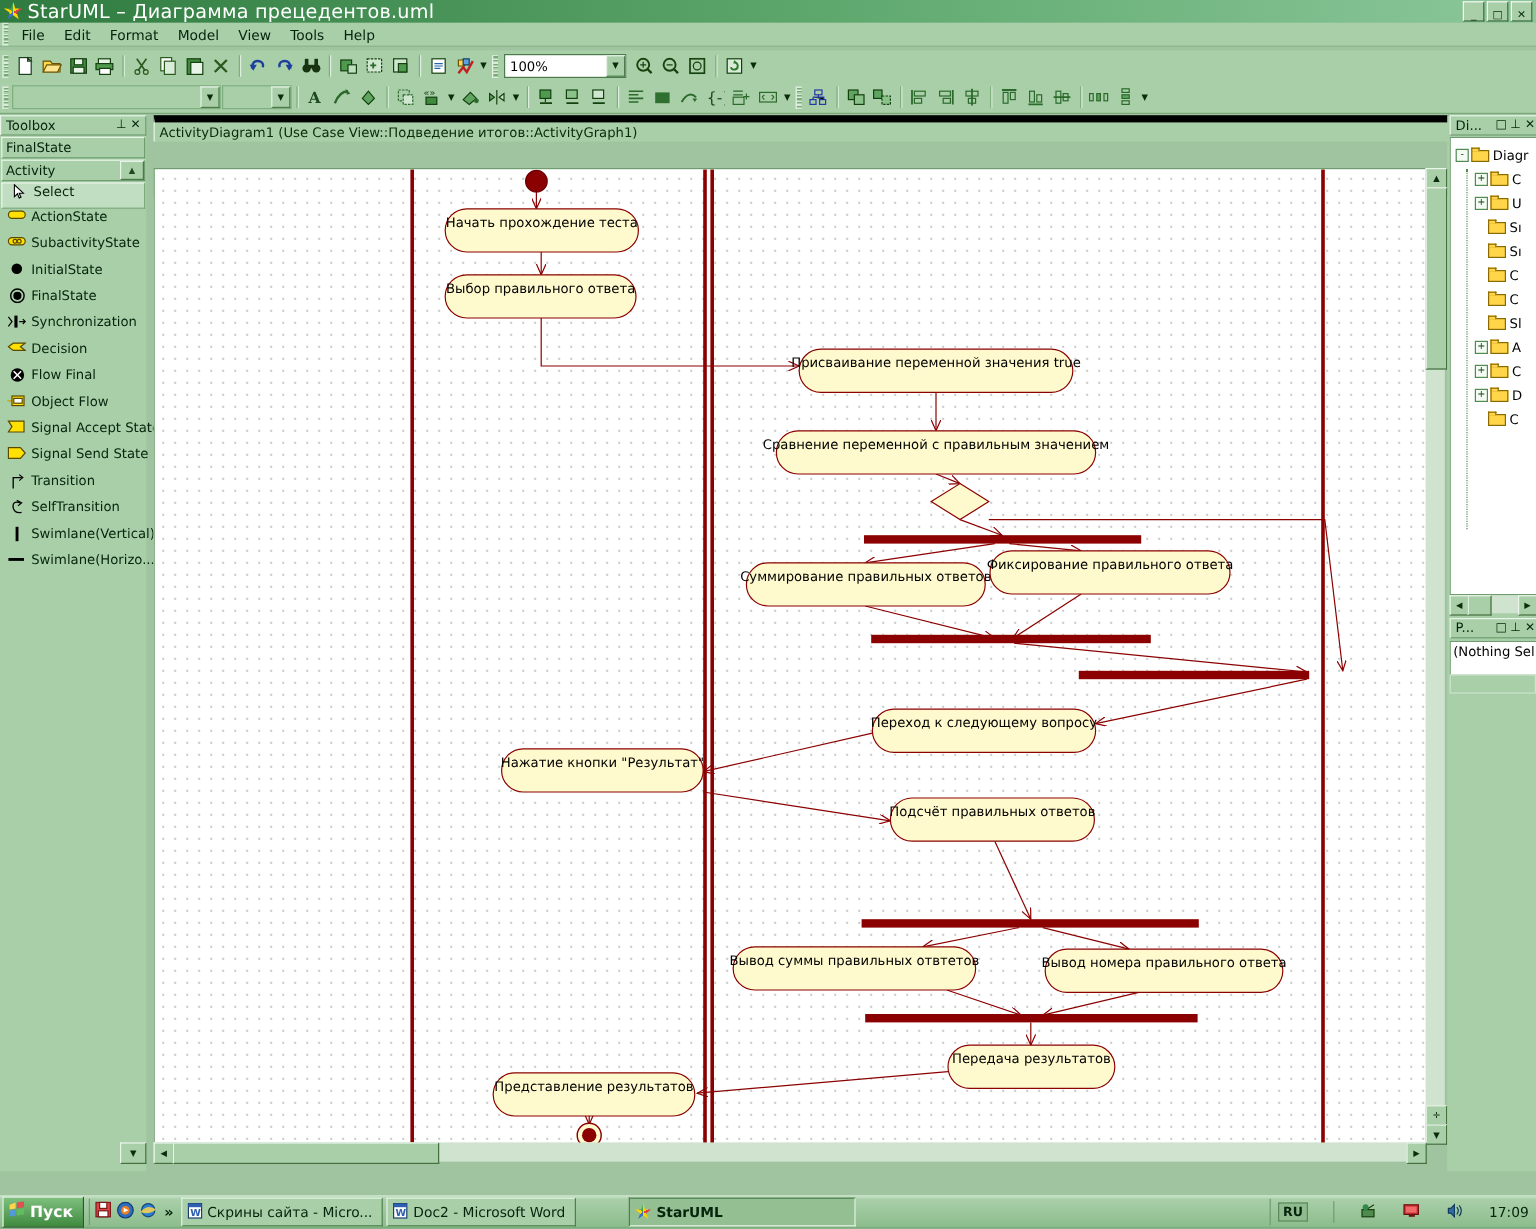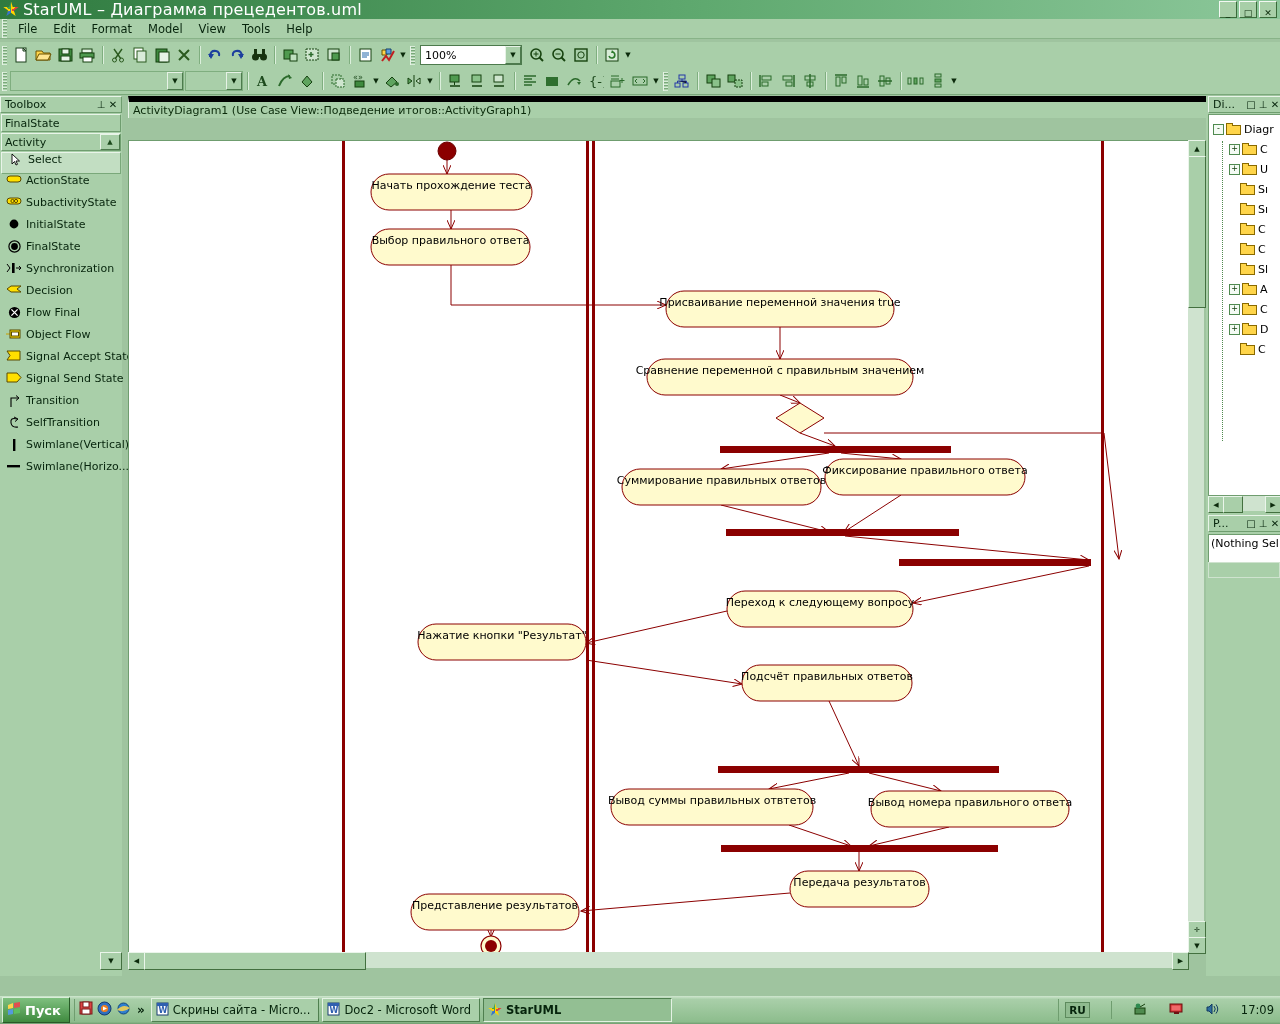--- a/index.html
+++ b/index.html
@@ -1032,21 +1032,21 @@
     <div class="tb-task">
       <span>
         <svg width="13" height="14">
             <rect x="1" y="1" width="11" height="12" fill="#fff" stroke="#1b3f70"></rect>
             <rect x="1" y="1" width="11" height="3" fill="#2f5fb0"></rect>
             <text x="2.5" y="11" font-size="8" font-weight="bold" fill="#2f5fb0" font-family="DejaVu Sans,sans-serif">W</text>
           </svg>
       </span>
       <span>Doc2 - Microsoft Word</span>
     </div>
-    <div class="tb-task active" style="width:180px;">
+    <div class="tb-task active" style="width:180px;margin-left:41px;">
       <span style="position:relative;width:14px;height:14px;display:inline-block;">
         <span class="star" style="width:14px;height:14px;"></span>
       </span>
       <span>StarUML</span>
     </div>
 
     <div class="tray">
       <span class="lang">RU</span>
       <span style="width:1px;height:18px;background:#6f9d6f;display:inline-block;"></span>
       <span>

